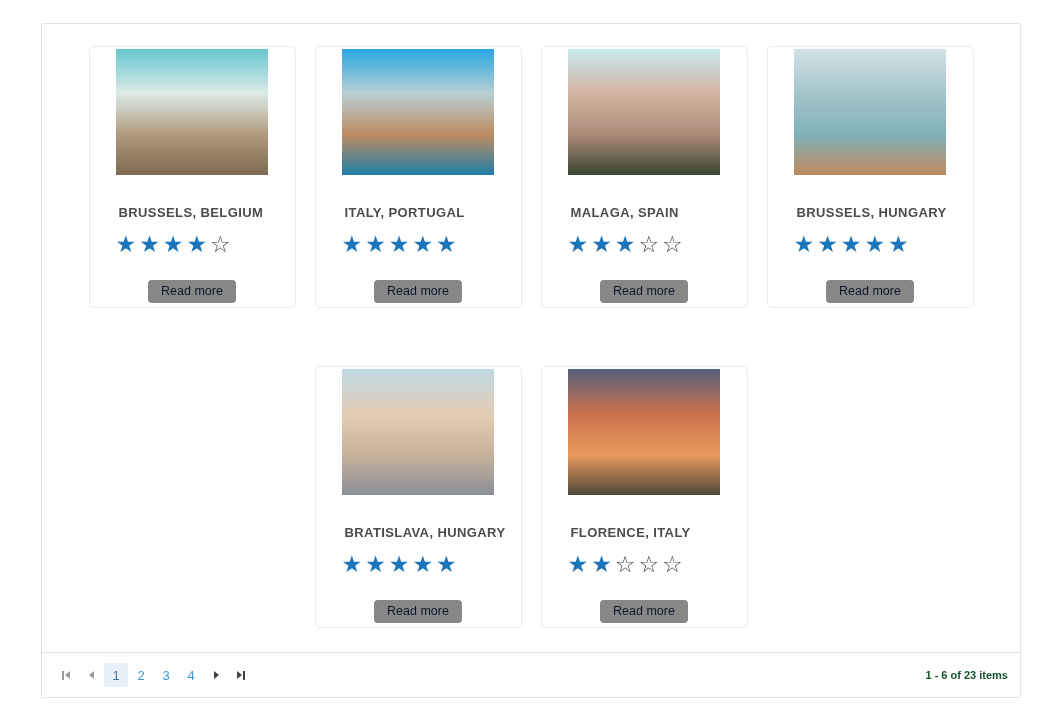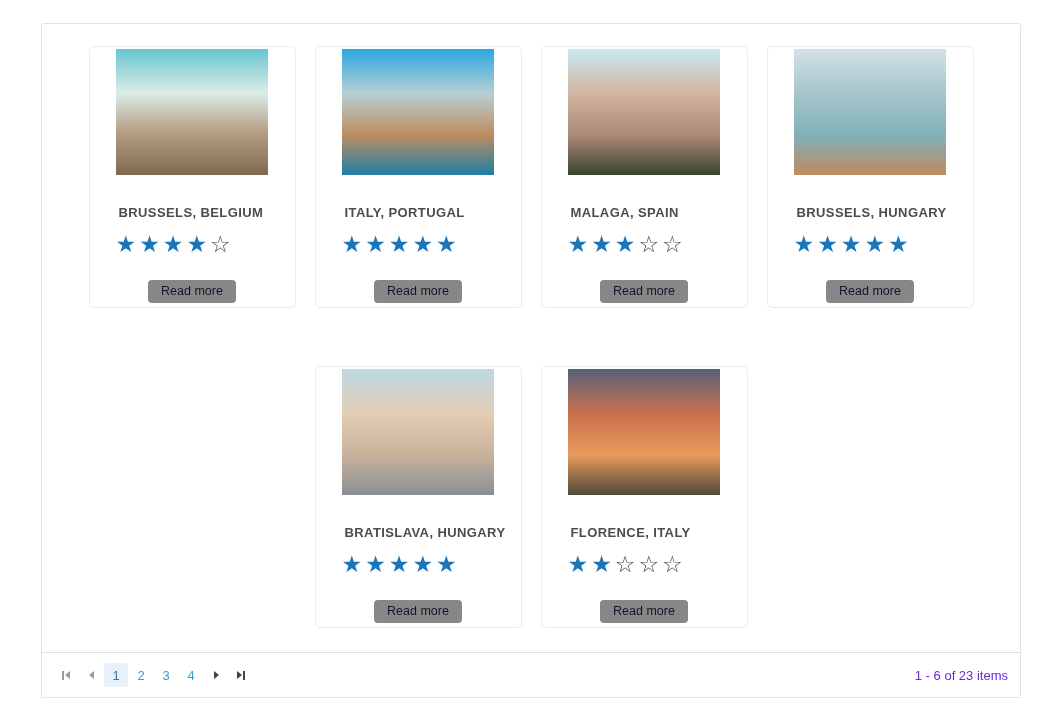--- a/index.html
+++ b/index.html
@@ -51,21 +51,21 @@
     border-radius:2px; background:transparent; border:none;
     font-size:13px; font-family:inherit; color:#3d9ad1; text-decoration:none;
   }
   .pg-btn.selected { background:#e8f1f9; color:#44749c; cursor:default; }
   .tri { width:0; height:0; border-top:4px solid transparent; border-bottom:4px solid transparent; }
   .tri.left  { border-right:5px solid currentColor; }
   .tri.right { border-left:5px solid currentColor; }
   .bar { width:2px; height:9px; background:currentColor; }
   .nav.disabled { color:#9b9b9b; }
   .nav.enabled  { color:#424242; }
-  .pager-info { margin-left:auto; font-size:13px; color:#6d28d9; }
+  .pager-info { margin-left:auto; font-size:11px; color:#14532d;font-weight:bold; }
 </style>
 </head>
 <body>
 
 <div class="listview">
 
   <div class="card-list">
     <div class="card">
       <div class="card-photo" style="background: linear-gradient(rgb(102, 198, 207) 0%, rgb(220, 235, 231) 35%, rgb(178, 154, 125) 68%, rgb(125, 106, 80) 100%);"></div>
       <div class="card-title">BRUSSELS, BELGIUM</div>

